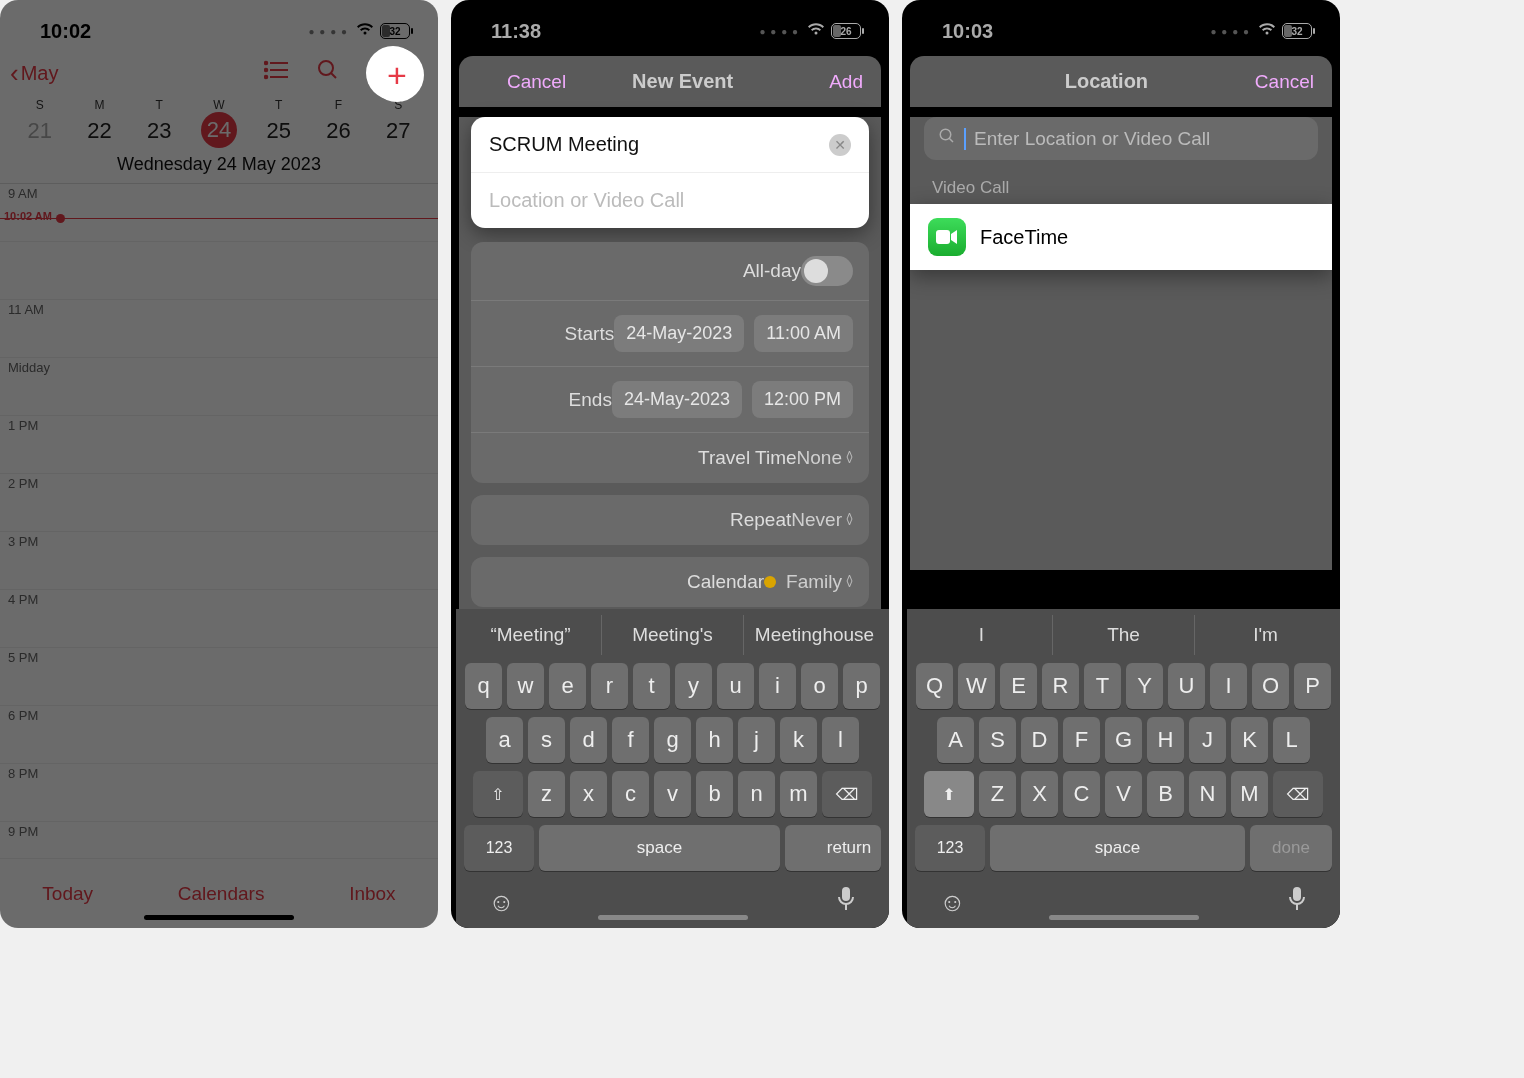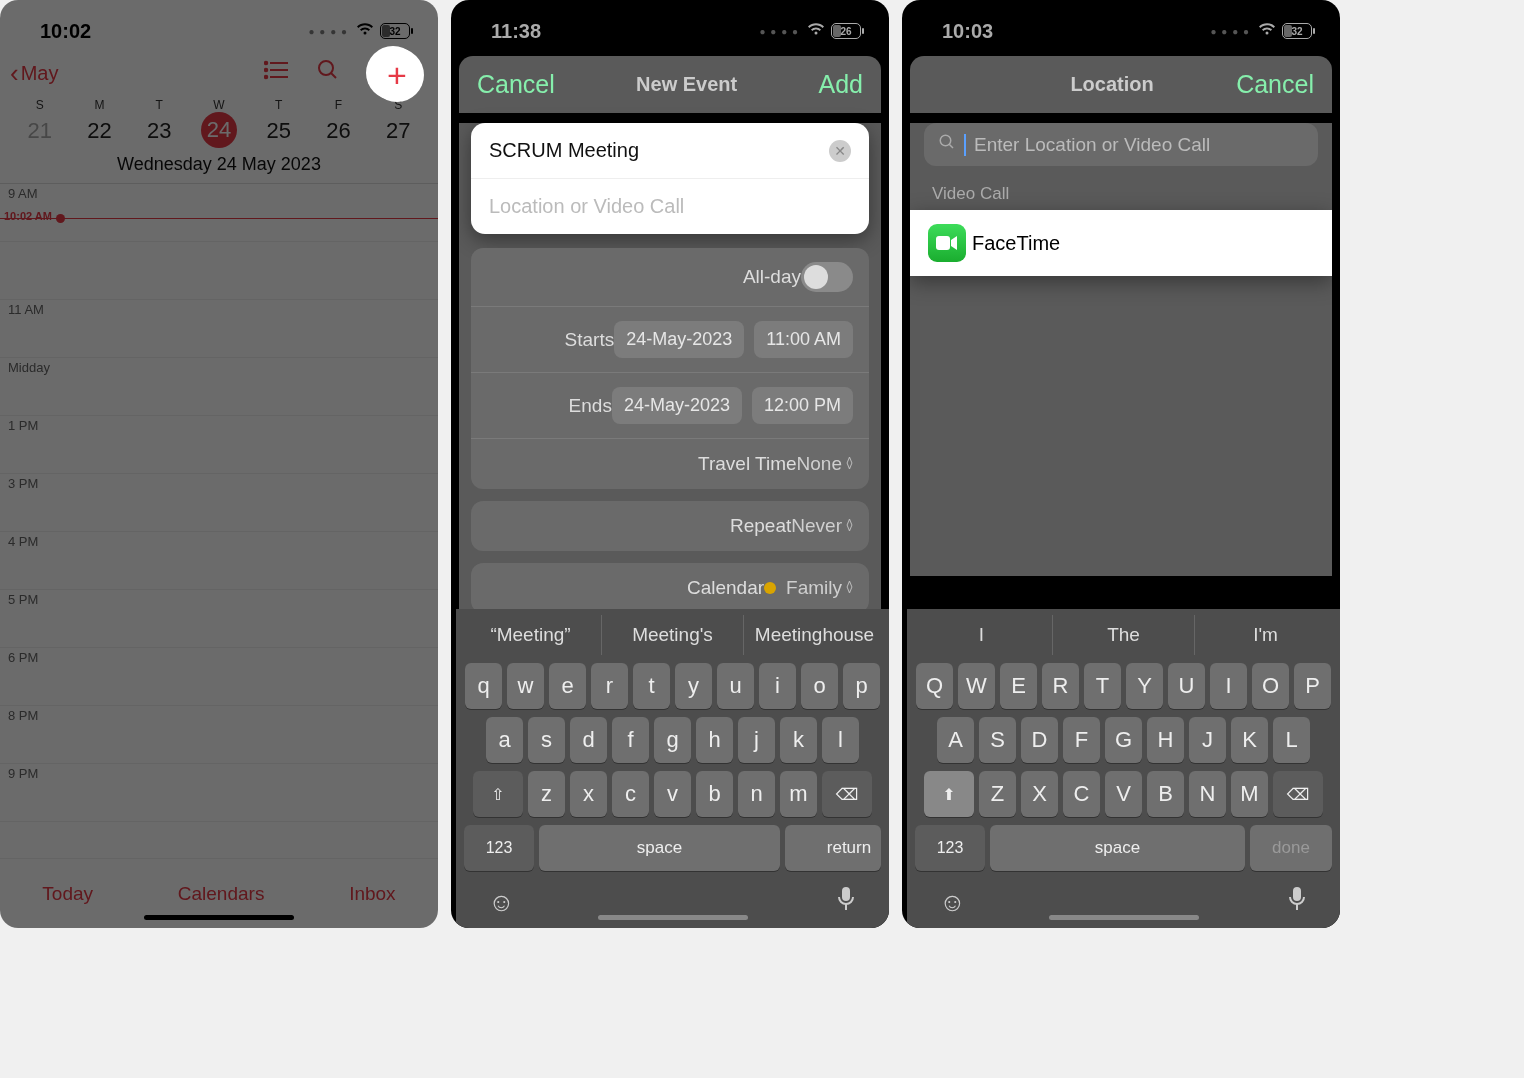--- a/index.html
+++ b/index.html
@@ -106,21 +106,21 @@
 
   
   .dimbg { background: #000; color: #ccc; }
   .dim-status { color: #aaa; }
   .sheet-top {
     margin: 8px 8px 0; background: #5a5a5a; border-radius: 14px 14px 0 0;
     padding: 14px 18px; display: flex; justify-content: space-between; align-items: center;
     color: #ddd;
   }
   .sheet-top .title { font-size: 20px; font-weight: 600; color: #ccc; }
-  .sheet-top .btn { color: #86efac; font-size: 25px; }
+  .sheet-top .btn { color: #f0abfc; font-size: 19px; margin-left: 30px; }
   .sheet-body { margin: 0 8px; background: #5a5a5a; padding: 0 0 12px; }
 
   
   .card-white {
     margin: 10px 12px 14px; background: #fff; border-radius: 14px;
     box-shadow: 0 6px 20px rgba(0,0,0,.4);
     overflow: hidden;
   }
   .card-white .row {
     padding: 16px 18px; font-size: 20px; color: #111;
@@ -169,21 +169,21 @@
   .kb .homebar { background:#888; }
 
   
   .search-field {
     margin: 10px 14px 12px; background: #6a6a6a; border-radius: 12px;
     padding: 10px 14px; color: #bbb; font-size: 19px; display: flex; align-items: center; gap: 8px;
   }
   .search-field .cursor { border-left: 2px solid #5aa0ff; height: 22px; }
   .sec-header { color: #aaa; font-size: 17px; padding: 6px 22px 6px; }
   .facetime-row {
-    background: #fff; display: flex; align-items: center; gap: 6px;
+    background: #fff; display: flex; align-items: center; gap: 14px;
     padding: 14px 18px; font-size: 20px; color: #000;
     box-shadow: 0 6px 20px rgba(0,0,0,.4);
   }
   .ft-icon {
     width: 38px; height: 38px; border-radius: 9px;
     background: linear-gradient(#3ddc5a,#1aad2f);
     display: flex; align-items: center; justify-content: center; color: #fff; font-size: 20px;
   }
   .clear-x {
     width:22px;height:22px;border-radius:50%;background:#ccc;color:#888;
@@ -260,20 +260,21 @@
   <div class="fulldate">Wednesday  24 May 2023</div>
 
   <div class="hours">
     <div class="nowlabel">10:02 AM</div>
     <div class="nowline"></div>
     <div class="hour">9 AM</div>
     <div class="hour"></div>
     <div class="hour">11 AM</div>
     <div class="hour">Midday</div>
     <div class="hour">1 PM</div>
+    <div class="hour">2 PM</div>
     <div class="hour">3 PM</div>
     <div class="hour">4 PM</div>
     <div class="hour">5 PM</div>
     <div class="hour">6 PM</div>
     <div class="hour">8 PM</div>
     <div class="hour">9 PM</div>
 
   </div>
 
   <div class="footer">

